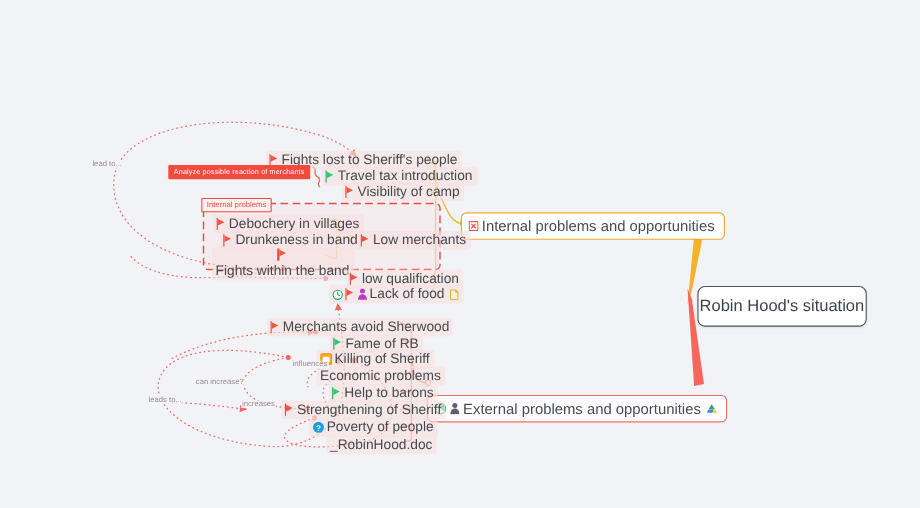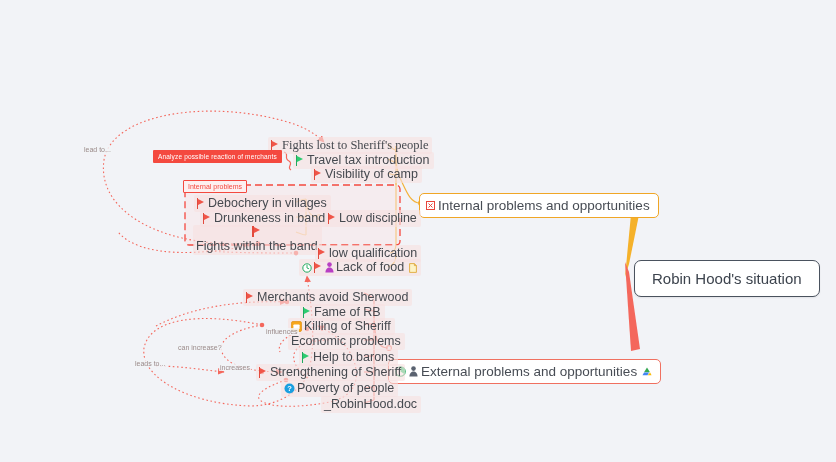--- a/index.html
+++ b/index.html
@@ -67,21 +67,21 @@
   
   .ic { flex: none; display:inline-block; line-height:0; }
 
   .topic {
     position: absolute;
     background: #ffffff;
     border: 1.6px solid #4a525e;
     border-radius: 7px;
     color: #3c434d;
     font-size: 15px;
-    padding: 9px 17px;
+    padding: 9px 1px;
     white-space: nowrap;
     box-shadow: 0 1px 2px rgba(0,0,0,0.07);
   }
   .branch-node {
     position: absolute;
     background: #ffffff;
     border: 1.5px solid;
     border-radius: 5px;
     font-size: 13.5px;
     color: #474c54;
@@ -237,21 +237,21 @@
     <span>External problems and opportunities</span>
     <span class="ic" style="margin-left:2px;">
       <svg width="10" height="9" viewBox="0 0 10 9">
         <path d="M5,0.6 L8,5.2 L2,5.2 z" fill="#34a853"></path>
         <path d="M2,5.4 L0.5,8.2 L5.5,8.2 L7,5.4 z" fill="#4285f4"></path>
         <path d="M8.2,5.4 L9.6,8.2 L5.6,8.2 z" fill="#fbbc05"></path>
       </svg>
     </span>
   </div>
 
-  <div class="node" style="left:268px; top:137px;font-family:Liberation Serif, serif;">
+  <div class="node" style="left:242px; top:137px;">
     <span class="flag"></span>
     <span class="txt">Fights lost to Sheriff's people</span>
   </div>
 
   <div class="node" style="left:293px; top:152px;">
     <span class="flag green"></span>
     <span class="txt">Travel tax introduction</span>
   </div>
 
   <div class="node" style="left:311px; top:166px;">
@@ -269,21 +269,21 @@
     <span class="txt">Drunkeness in band</span>
   </div>
 
   <div class="node" style="left:193px; top:225px;flex-direction:column;">
     <span class="flag"></span>
     <span class="txt">Fights within the band</span>
   </div>
 
   <div class="node" style="left:325px; top:210px;">
     <span class="flag"></span>
-    <span class="txt">Low discipline</span>
+    <span class="txt">Low merchants</span>
   </div>
 
   <div class="node" style="left:315px; top:245px;">
     <span class="flag"></span>
     <span class="txt">low qualification</span>
   </div>
 
   <div class="node" style="left:299px; top:259px;">
     <span class="ic">
       <svg width="10" height="10" viewBox="0 0 11 11">
@@ -344,21 +344,21 @@
   <div class="node" style="left:281px; top:380px;">
     <span class="ic">
       <svg width="11" height="11" viewBox="0 0 11 11">
         <circle cx="5.5" cy="5.5" r="5" fill="#1a9fe0"></circle>
         <text x="5.5" y="8.4" font-family="Liberation Sans, sans-serif" font-size="7.5" fill="#ffffff" text-anchor="middle" font-weight="bold">?</text>
       </svg>
     </span>
     <span class="txt">Poverty of people</span>
   </div>
 
-  <div class="node" style="left:297px; top:396px;margin-left:24px;">
+  <div class="node" style="left:297px; top:396px;">
     <span class="txt">_RobinHood.doc</span>
   </div>
 
   <div class="callout" style="left:153px; top:150px;">Analyze possible reaction of merchants</div>
 
   <div class="boundary-label" style="left:183px; top:180px;">Internal problems</div>
 
   <div class="rel-label" style="left:83px; top:146px;">lead to...</div>
 
   <div class="rel-label" style="left:177px; top:344px;">can increase?</div>

